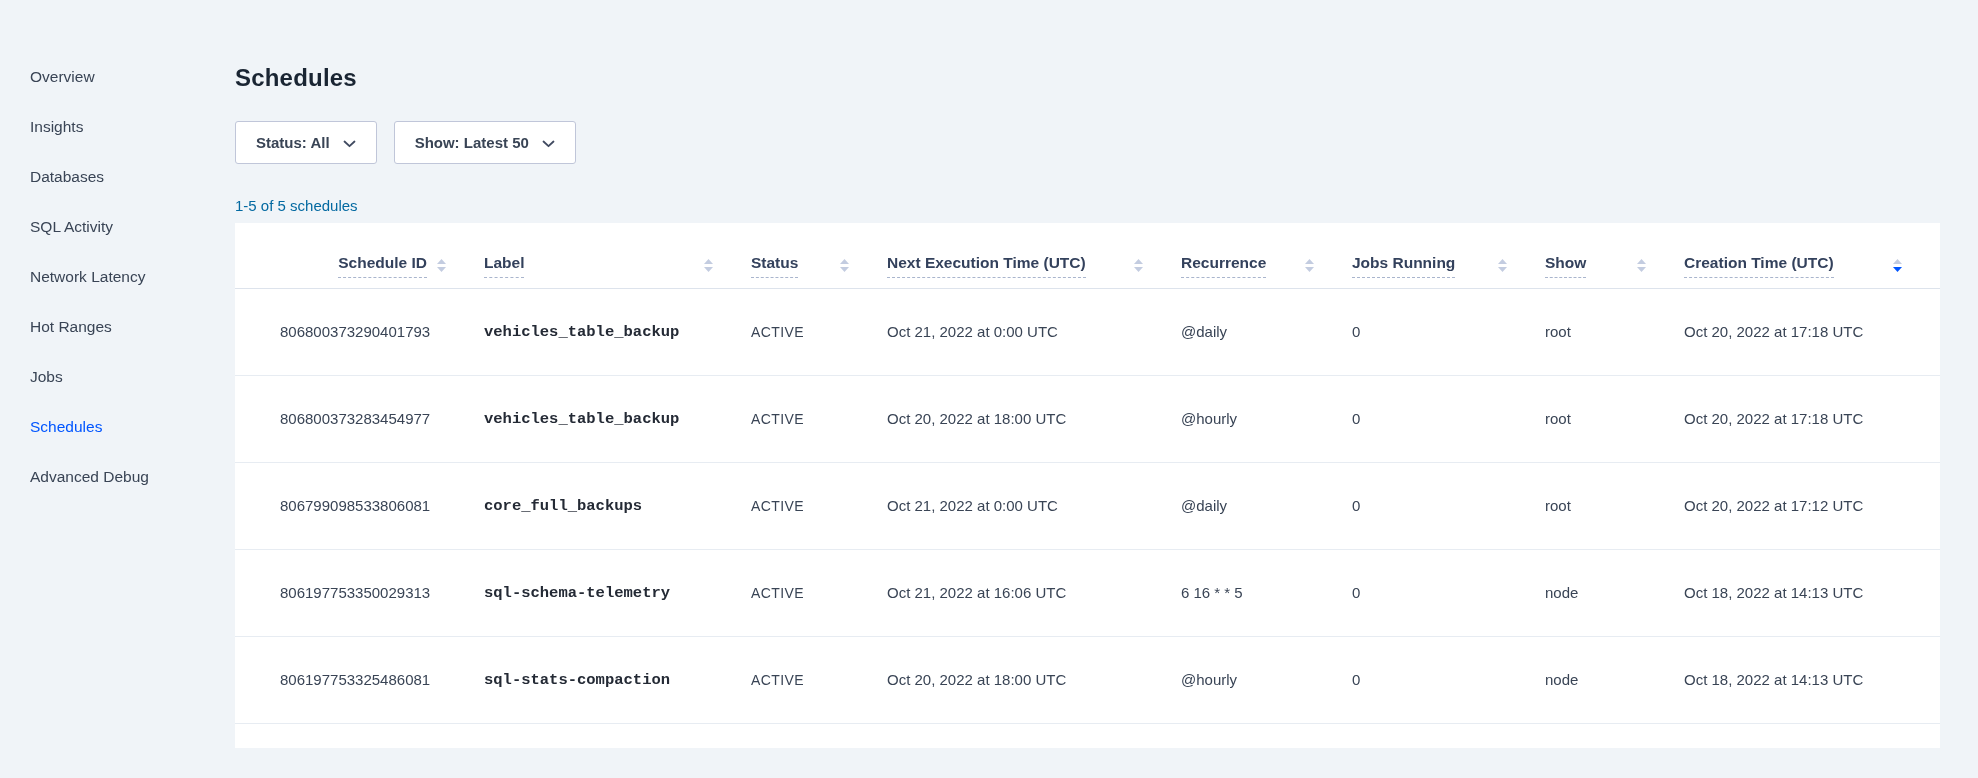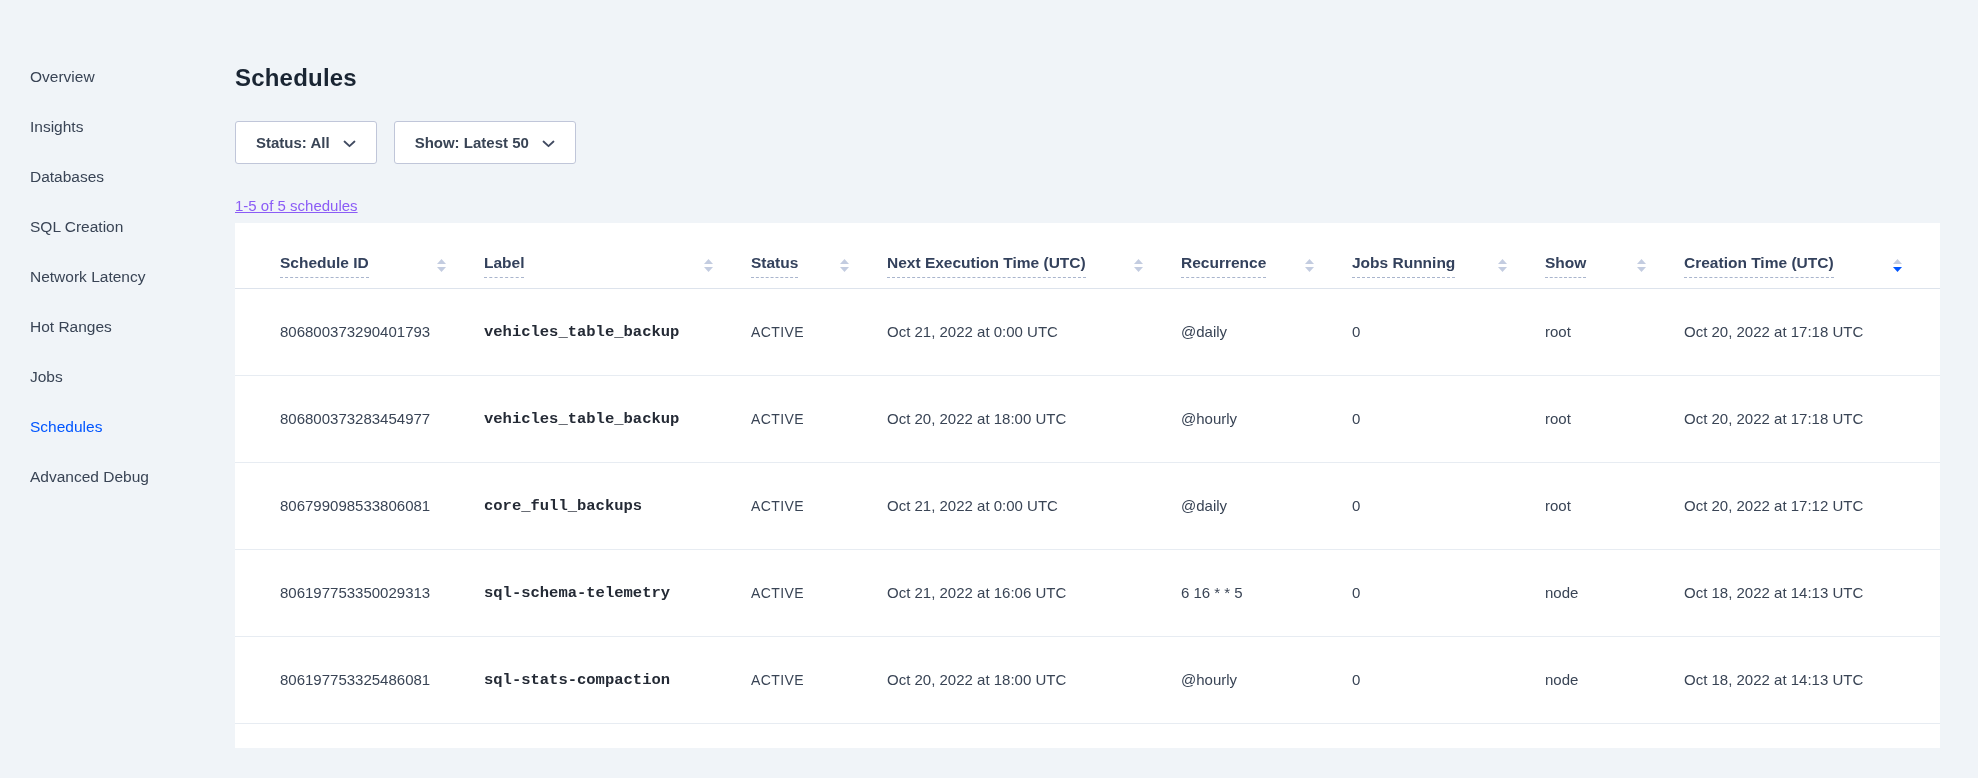--- a/index.html
+++ b/index.html
@@ -25,35 +25,35 @@
   .page-title { font-size:24px; font-weight:700; color:#1a2533; letter-spacing:.2px; }
 
   .filters { margin-top:29px; display:flex; gap:17px; }
   .dropdown {
     height:43px; background:#ffffff; border:1px solid #c0c6d9; border-radius:3px;
     display:flex; align-items:center; gap:13px; padding:12px 20px;
     font-size:15px; font-weight:700; color:#394455; cursor:pointer;
   }
   .dropdown svg { margin-top:2px; flex:none; }
 
-  .results-count { margin-top:33px; font-size:15px; color:#8b5cf6;text-decoration:underline; }
+  .results-count { margin-top:33px; font-size:15px; color:#0369a1; }
 
   
   .card { margin-top:9px; background:#ffffff; width:1705px; padding-bottom:24px; }
   table { width:100%; border-collapse:collapse; table-layout:fixed; }
   col.c0 { width:249px; } col.c1 { width:267px; } col.c2 { width:136px; }
   col.c3 { width:294px; } col.c4 { width:171px; } col.c5 { width:193px; }
   col.c6 { width:139px; } col.c7 { width:256px; }
 
   th {
     height:65px; vertical-align:bottom; text-align:left;
     border-bottom:1px solid #dde3ec; padding:0 0 10px 0; cursor:pointer;
   }
   .th-inner { display:flex; align-items:center; justify-content:space-between; padding-right:38px; }
-  th:first-child .th-inner { padding-left:45px; }
+  th:first-child .th-inner { padding-left:45px;justify-content:flex-end; }
   .th-label {
     font-size:15.5px; font-weight:700; color:#33415c; white-space:nowrap;
     border-bottom:1px dashed #a9b5cd; padding-bottom:5px;
   }
   .sort-icon { display:inline-flex; flex:none; margin-left:10px; }
   .sort-icon path { fill:#c3cce0; }
   .sort-icon.sorted path.down { fill:#0055ff; }
 
   td {
     height:87px; border-bottom:1px solid #e7ecf2;
@@ -70,21 +70,21 @@
 </head>
 <body>
 
 <div class="app" data-name="app-window">
 
   <nav class="sidebar" data-name="sidebar">
     <div data-name="sidebar-nav">
         <div class="nav-item" data-name="sidebar-item-overview">Overview</div>
         <div class="nav-item" data-name="sidebar-item-metrics">Insights</div>
         <div class="nav-item" data-name="sidebar-item-databases">Databases</div>
-        <div class="nav-item" data-name="sidebar-item-sql-activity">SQL Creation</div>
+        <div class="nav-item" data-name="sidebar-item-sql-activity">SQL Activity</div>
         <div class="nav-item" data-name="sidebar-item-network-latency">Network Latency</div>
         <div class="nav-item" data-name="sidebar-item-hot-ranges">Hot Ranges</div>
         <div class="nav-item" data-name="sidebar-item-jobs">Jobs</div>
         <div class="nav-item active" data-name="sidebar-item-schedules">Schedules</div>
         <div class="nav-item" data-name="sidebar-item-advanced-debug">Advanced Debug</div>
       </div>
   </nav>
 
   <main class="main" data-name="main-content">
     <h1 class="page-title" data-name="page-title">Schedules</h1>

